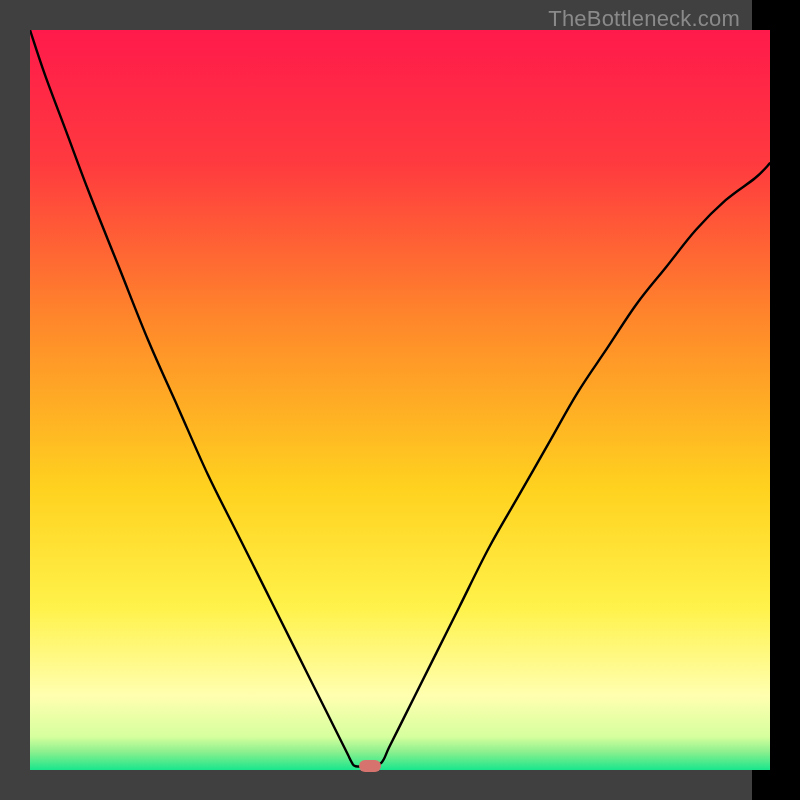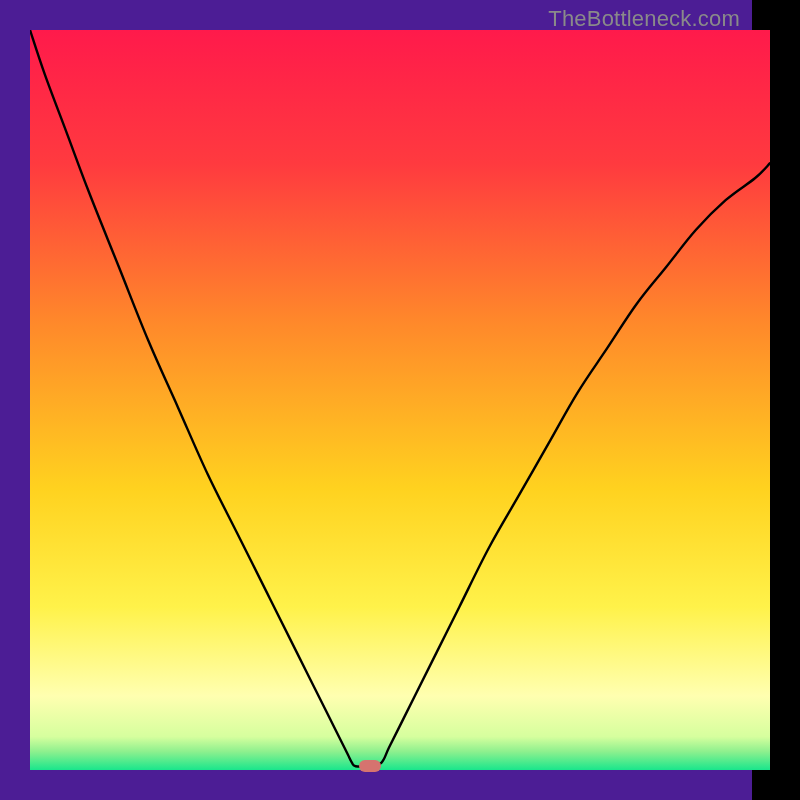--- a/index.html
+++ b/index.html
@@ -10,21 +10,21 @@
     background: #000;
     overflow: hidden;
     font-family: Arial, Helvetica, sans-serif;
   }
   .frame {
     position: absolute;
     left: 0;
     top: 0;
     width: 752px;
     height: 800px;
-    background: #4c1d95;
+    background: #404040;
   }
   .plot-area {
     position: absolute;
     left: 30px;
     top: 30px;
     width: 740px;
     height: 740px;
   }
   .watermark {
     position: absolute;

